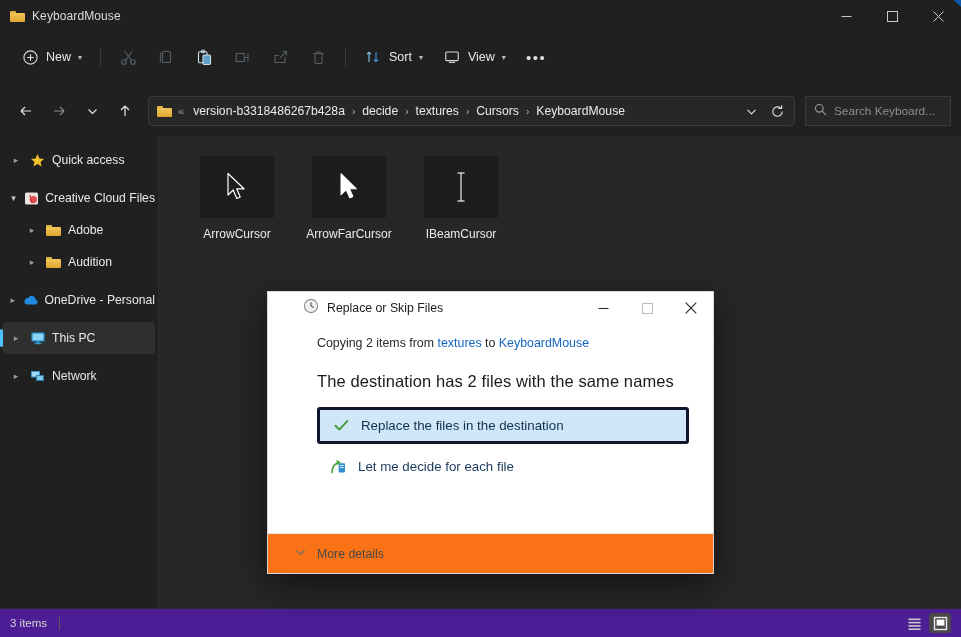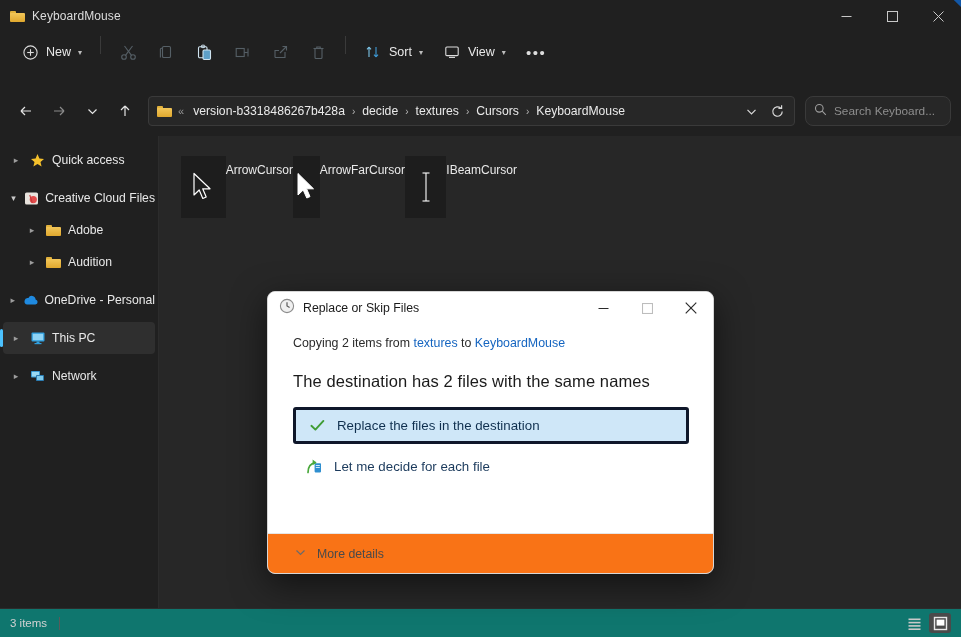--- a/index.html
+++ b/index.html
@@ -44,21 +44,21 @@
   .win-btn svg { display: block; }
   .corner-accent {
     position: absolute; right: 0; top: 0; width: 16px; height: 7px;
     background: #1062bf; opacity: .85;
     clip-path: polygon(55% 0, 100% 0, 100% 100%, 100% 100%);
   }
 
   
   .toolbar {
     position: absolute; top: 36px; left: 0; width: 961px; height: 42px;
-    display: flex; align-items: flex-start; padding-left: 12px; gap: 2px;
+    display: flex; align-items: center; padding-left: 12px; gap: 2px;
   }
   .tb-btn {
     height: 32px; display: flex; align-items: center; gap: 7px;
     padding: 0 9px; border-radius: 4px; color: #e8e8e8; font-size: 12.5px;
   }
   .tb-icon { width: 18px; height: 18px; display: flex; align-items: center; justify-content: center; }
   .tb-sep { width: 1px; height: 18px; background: #3a3a3a; margin: 0 7px; }
   .dim { opacity: .42; }
   .chev { font-size: 8px; color: #bdbdbd; }
   .dots { letter-spacing: 1.5px; font-size: 15px; color: #dcdcdc; line-height: 1; }
@@ -80,21 +80,21 @@
     max-width: 652px;
   }
   .addr-folder { margin-right: 5px; }
   .crumb-dd { color: #9a9a9a; font-size: 11px; padding: 0 5px 0 1px; }
   .crumb { font-size: 12.2px; color: #eaeaea; padding: 3px 4px; border-radius: 3px; white-space: nowrap; }
   .crumb-sep { color: #b6b6b6; font-size: 10px; padding: 0 3px; }
   .addr-spacer { flex: 1; }
   .addr-ico { width: 26px; height: 26px; display: flex; align-items: center; justify-content: center; color: #d8d8d8; }
   .searchbox {
     margin-left: 9px; width: 146px; height: 30px;
-    background: #272727; border: 1px solid #3a3a3a; border-radius: 8px;
+    background: #272727; border: 1px solid #3a3a3a; border-radius: 0;
     display: flex; align-items: center; padding: 0 8px; gap: 7px;
   }
   .search-ph { font-size: 11.8px; color: #8e8e8e; white-space: nowrap; overflow: hidden; }
 
   
   .sidebar {
     position: absolute; top: 136px; left: 0; width: 158px; height: 472px;
     background: #202020; padding-top: 8px;
   }
   .sb-item {
@@ -114,48 +114,48 @@
   .sb-gap { height: 6px; }
   .sb-divider { position: absolute; top: 136px; left: 158px; width: 1px; height: 472px; background: #2c2c2c; }
 
   
   .content {
     position: absolute; top: 136px; left: 159px; width: 802px; height: 472px;
     background: #272727;
   }
   .filegrid { display: flex; padding: 18px 0 0 22px; gap: 0; }
   .file-cell {
-    width: 112px; height: 104px; display: flex; flex-direction: row;
-    align-items: flex-start; justify-content: flex-start; border-radius: 4px;
+    width: 112px; height: 104px; display: flex; flex-direction: column;
+    align-items: center; justify-content: flex-start; border-radius: 4px;
   }
   .thumb {
     width: 74px; height: 62px; background: #1d1d1d;
     display: flex; align-items: center; justify-content: center;
     margin-top: 2px;
   }
   .file-name { margin-top: 9px; font-size: 12px; color: #e9e9e9; text-align: center; }
 
   
   .statusbar {
     position: absolute; top: 608px; left: 0; width: 961px; height: 29px;
-    background: #0f766e; border-top: 1px solid #2c2c2c;
+    background: #4c1d95; border-top: 1px solid #2c2c2c;
     display: flex; align-items: center; padding: 0 10px;
   }
   .status-text { font-size: 11.5px; color: #d2d2d2; }
   .status-sep { margin-left: 12px; width: 1px; height: 13px; background: #5a5a5a; }
   .view-toggles { margin-left: auto; display: flex; gap: 4px; align-items: center; }
   .vt { width: 22px; height: 20px; display: flex; align-items: center; justify-content: center; border-radius: 3px; }
   .vt.active { background: #4a4a4a; }
 
   
   .dialog {
     position: absolute; left: 267px; top: 291px; width: 447px; height: 283px;
-    background: #ffffff; border: 1px solid #d6d6d6; border-radius: 8px;
+    background: #ffffff; border: 1px solid #d6d6d6; border-radius: 0;
     box-shadow: 0 10px 34px rgba(0,0,0,.55);
-    overflow: hidden; color: #1b1b1b;
+    overflow: hidden; color: #1b1b1b; padding-left: 24px;
   }
   .dlg-title {
     height: 32px; display: flex; align-items: center; padding-left: 11px; gap: 8px;
     background: #ffffff;
   }
   .dlg-title-text { font-size: 12.3px; color: #1b1b1b; }
   .dlg-winbtns { margin-left: auto; display: flex; }
   .dlg-wb { width: 44px; height: 31px; display: flex; align-items: center; justify-content: center; color: #2a2a2a; }
   .dlg-wb.disabled { color: #bdbdbd; }
   .dlg-body { padding: 12px 24px 0 25px; }

